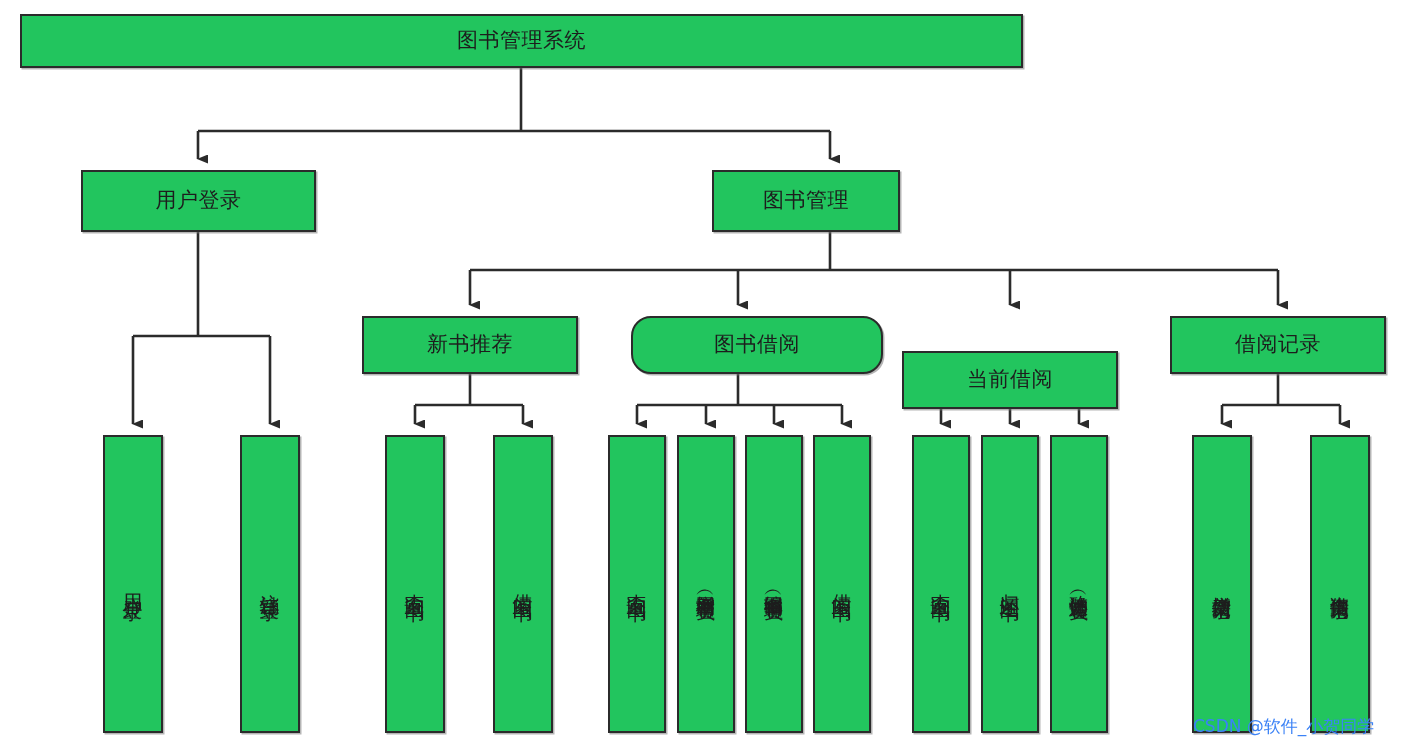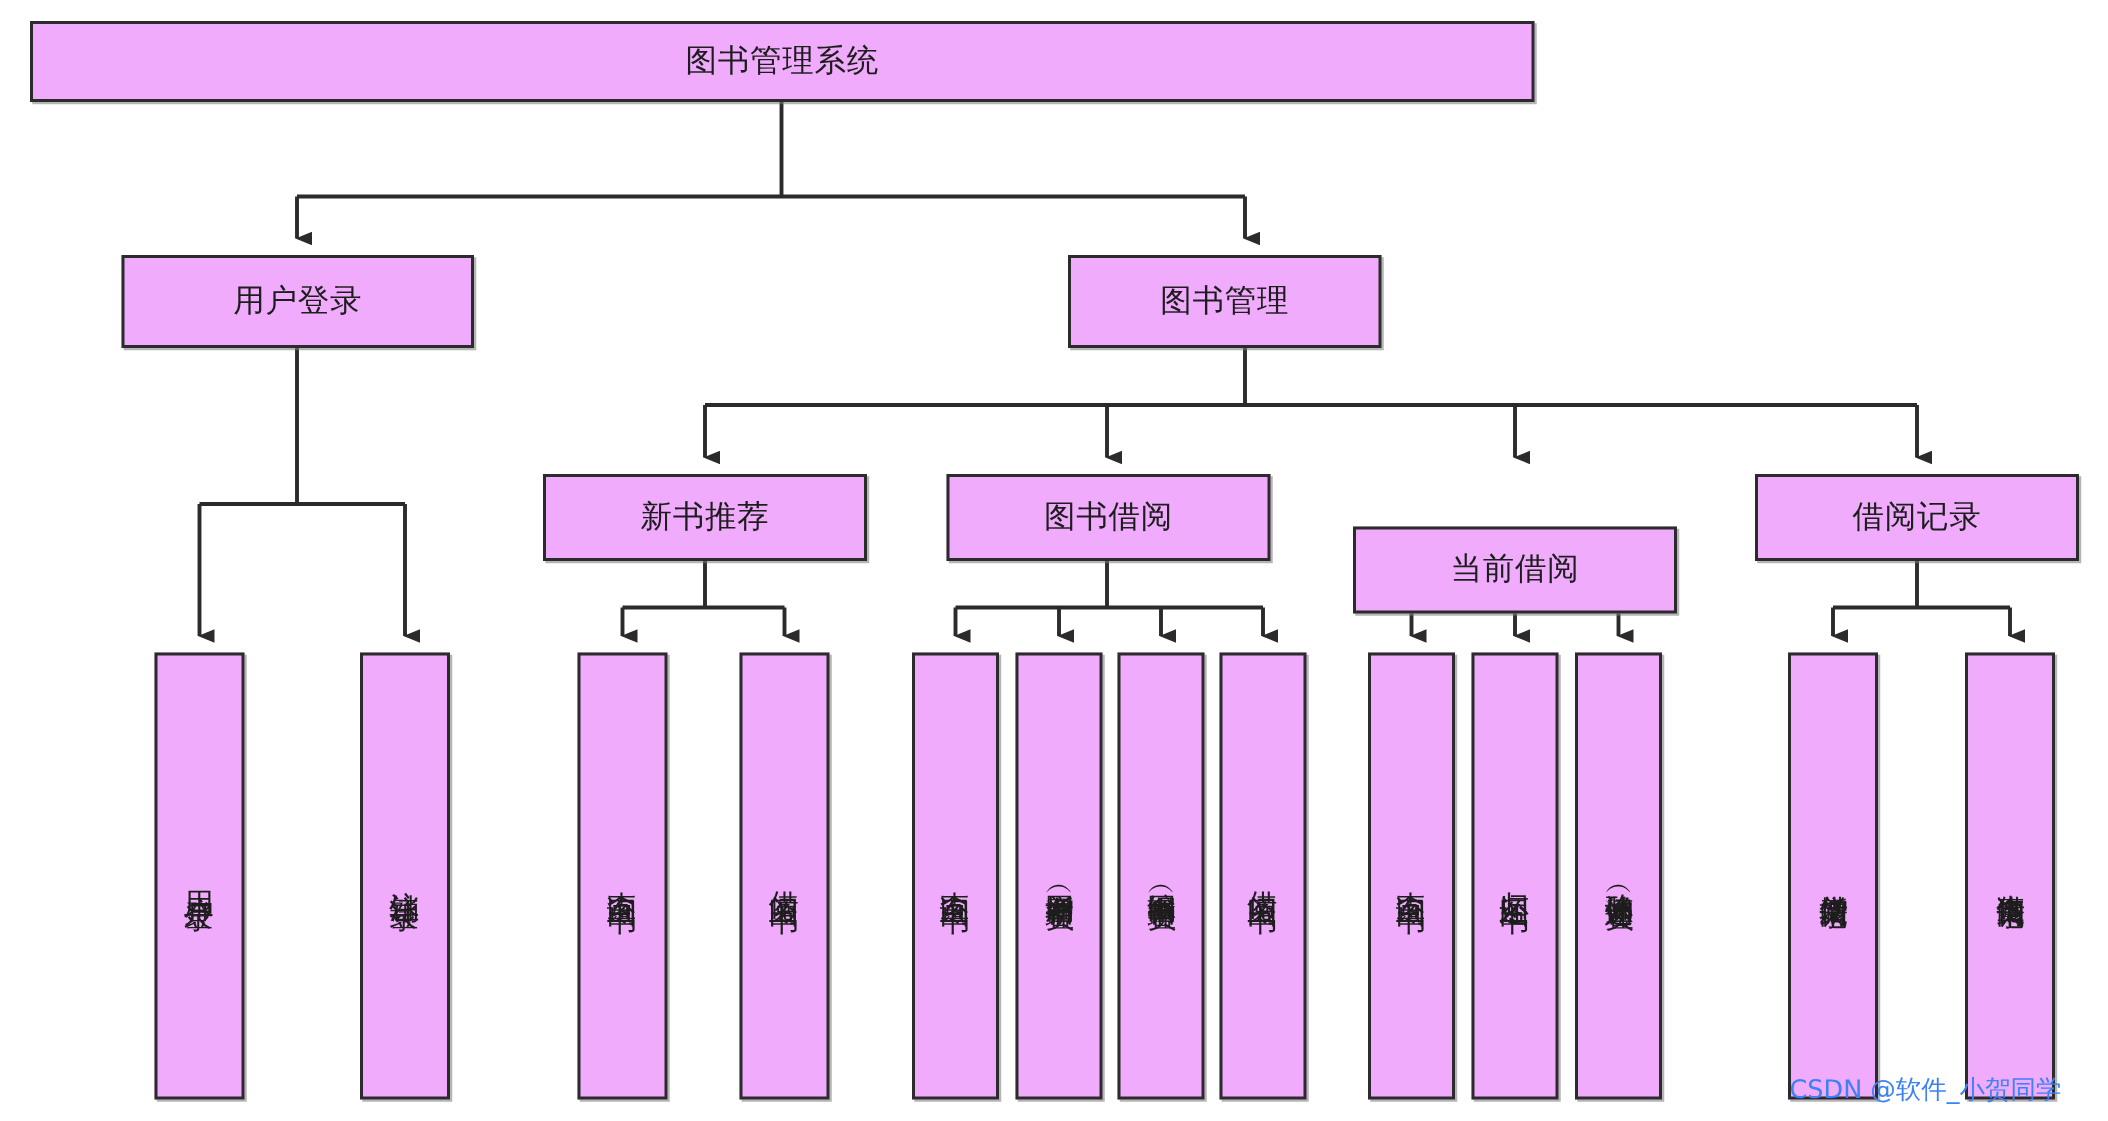--- a/index.html
+++ b/index.html
@@ -22,21 +22,21 @@
     position: absolute;
     left: 0;
     top: 0;
     width: 1405px;
     height: 747px;
     pointer-events: none;
   }
   .node {
     position: absolute;
     box-sizing: border-box;
-    background: #f0abfc;
+    background: #22c55e;
     border: 2px solid #2b2b2b;
     box-shadow: 1.5px 1.5px 0 rgba(120,120,120,0.55);
     display: flex;
     align-items: center;
     justify-content: center;
     color: #1d1d1d;
   }
   .node .lbl {
     display: block;
     text-align: center;
@@ -133,29 +133,29 @@
   </svg>
 
   <div class="node root horiz" style="left:20px; top:14px; width:1003px; height:54px;">
     <span class="lbl">图书管理系统</span>
   </div>
 
   <div class="node horiz" style="left:81px; top:170px; width:235px; height:62px;">
     <span class="lbl">用户登录</span>
   </div>
 
-  <div class="node horiz" style="left:712px; top:170px; width:209px; height:62px;">
+  <div class="node horiz" style="left:712px; top:170px; width:188px; height:62px;">
     <span class="lbl">图书管理</span>
   </div>
 
   <div class="node horiz" style="left:362px; top:316px; width:216px; height:58px;">
     <span class="lbl">新书推荐</span>
   </div>
 
-  <div class="node horiz" style="left:631px; top:316px; width:216px; height:58px;">
+  <div class="node horiz" style="left:631px; top:316px; width:252px; height:58px;border-radius:20px;">
     <span class="lbl">图书借阅</span>
   </div>
 
   <div class="node horiz" style="left:902px; top:316px; width:216px; height:58px;margin-top:35px;">
     <span class="lbl">当前借阅</span>
   </div>
 
   <div class="node horiz" style="left:1170px; top:316px; width:216px; height:58px;">
     <span class="lbl">借阅记录</span>
   </div>

